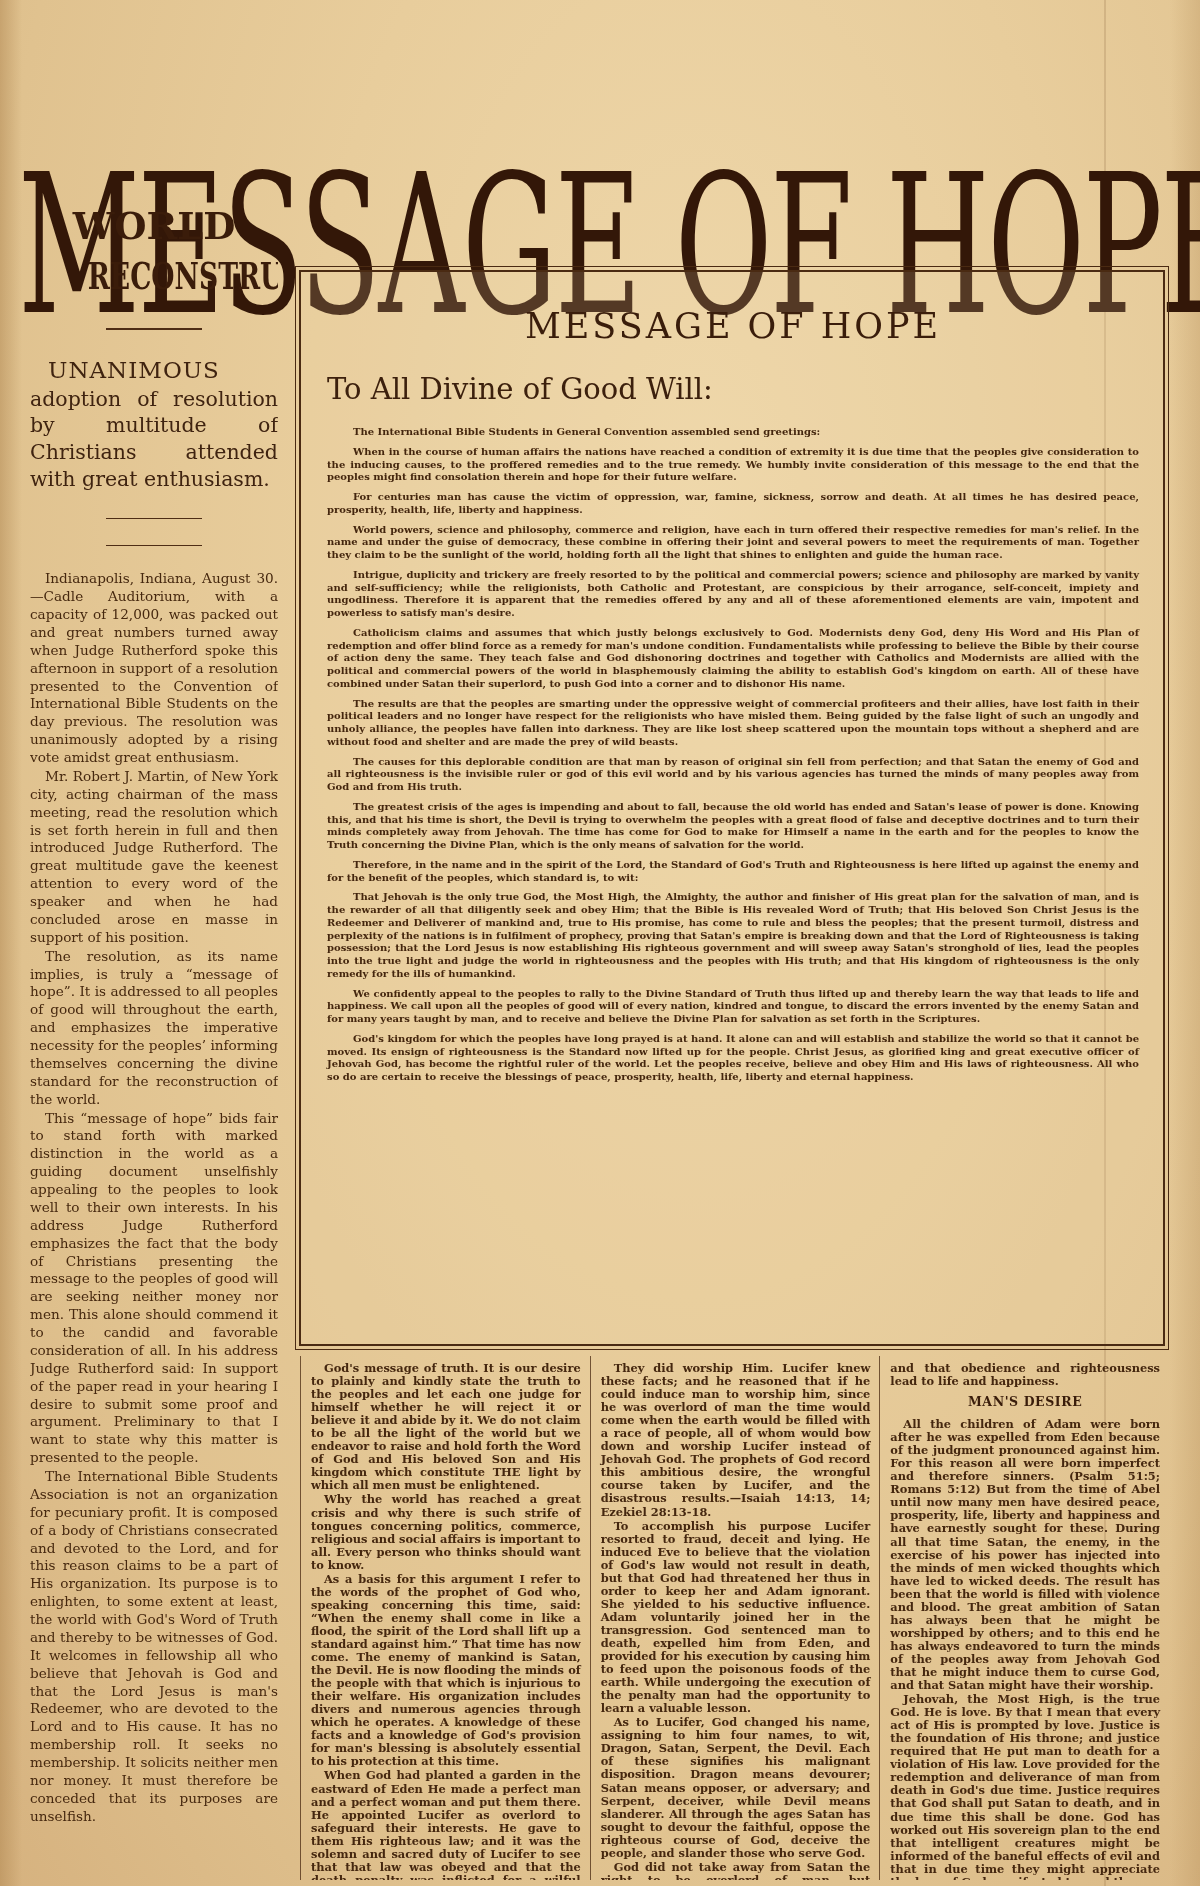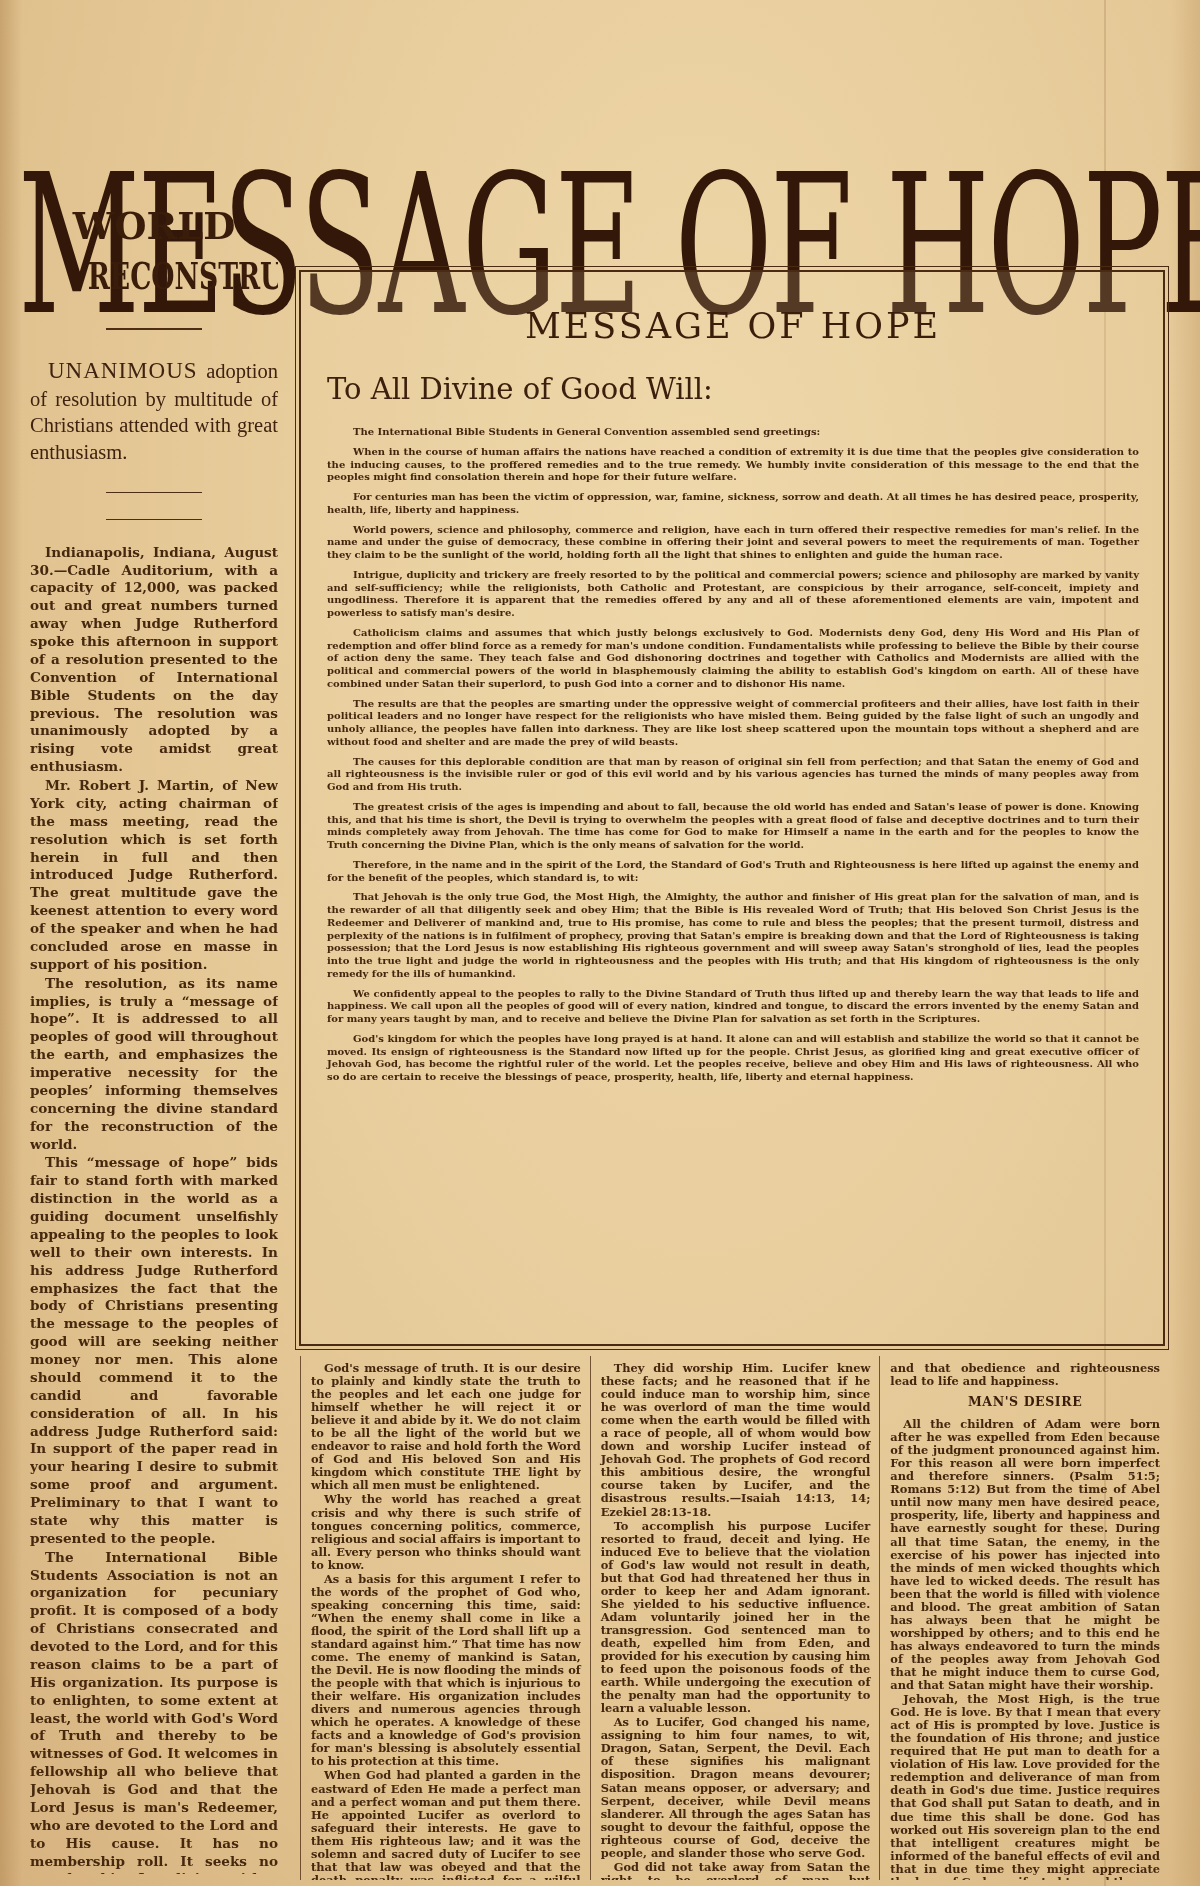--- a/index.html
+++ b/index.html
@@ -35,30 +35,30 @@
   }
   .col1 .headline .squeeze{display:inline-block;transform:scaleX(0.72);transform-origin:center;white-space:nowrap;}
   .divider{width:96px;border:0;border-top:2px solid #4e2d15;margin:26px auto 24px;}
   .divider.thin{border-top-width:1px;}
   .col1 .subhead{
     text-align:center;font-size:22px;line-height:1.35;color:#3f2310;
     margin:0 0 8px;letter-spacing:.5px;
   }
   .col1 .deck{
     font-size:20.5px;line-height:1.3;text-align:justify;color:#3f2310;
-    margin:26px 0 0;text-indent:18px;font-family:Liberation Serif, serif;
+    margin:26px 0 0;text-indent:18px;
   }
   .col1 .deck .lead{font-size:23px;letter-spacing:1px;}
   .col1 .kicker{
     text-align:center;font-weight:700;font-size:14.5px;line-height:1.65;
     color:#3a1e0d;margin:0;letter-spacing:.3px;
   }
   .col1 .body p{
     font-size:13.6px;line-height:1.315;text-align:justify;
-    text-indent:15px;margin:0 0 1px;font-weight:700;color:#46280f;
+    text-indent:15px;margin:0 0 1px;font-weight:400;color:#46280f;
   }
   
   .box{
     position:absolute;left:299px;top:270px;width:866px;height:1076px;
     border:2px solid #4a2a12;outline:1px solid #4a2a12;outline-offset:3px;
     box-sizing:border-box;padding:26px 24px 10px 26px;overflow:hidden;
     background:rgba(240,218,170,.18);
   }
   .box .box-title{
     text-align:center;font-size:35px;letter-spacing:3px;color:#3a1d0b;
@@ -116,21 +116,21 @@
 
     </div>
   </div>
 
   <div class="box">
     <h2 class="box-title">MESSAGE OF HOPE</h2>
     <p class="salutation">To All Divine of Good Will:</p>
     <div class="body">
       <p>The International Bible Students in General Convention assembled send greetings:</p>
       <p>When in the course of human affairs the nations have reached a condition of extremity it is due time that the peoples give consideration to the inducing causes, to the proffered remedies and to the true remedy.  We humbly invite consideration of this message to the end that the peoples might find consolation therein and hope for their future welfare.</p>
-      <p>For centuries man has been the victim of oppression, war, famine, sickness, sorrow and death.  At all times he has desired peace, prosperity, health, life, liberty and happiness.</p>
+      <p>For centuries man has cause the victim of oppression, war, famine, sickness, sorrow and death.  At all times he has desired peace, prosperity, health, life, liberty and happiness.</p>
       <p>World powers, science and philosophy, commerce and religion, have each in turn offered their respective remedies for man's relief.  In the name and under the guise of democracy, these combine in offering their joint and several powers to meet the requirements of man.  Together they claim to be the sunlight of the world, holding forth all the light that shines to enlighten and guide the human race.</p>
       <p>Intrigue, duplicity and trickery are freely resorted to by the political and commercial powers; science and philosophy are marked by vanity and self-sufficiency; while the religionists, both Catholic and Protestant, are conspicious by their arrogance, self-conceit, impiety and ungodliness.  Therefore it is apparent that the remedies offered by any and all of these aforementioned elements are vain, impotent and powerless to satisfy man's desire.</p>
       <p>Catholicism claims and assumes that which justly belongs exclusively to God.  Modernists deny God, deny His Word and His Plan of redemption and offer blind force as a remedy for man's undone condition.  Fundamentalists while professing to believe the Bible by their course of action deny the same.  They teach false and God dishonoring doctrines and together with Catholics and Modernists are allied with the political and commercial powers of the world in blasphemously claiming the ability to establish God's kingdom on earth.  All of these have combined under Satan their superlord, to push God into a corner and to dishonor His name.</p>
       <p>The results are that the peoples are smarting under the oppressive weight of commercial profiteers and their allies, have lost faith in their political leaders and no longer have respect for the religionists who have misled them.  Being guided by the false light of such an ungodly and unholy alliance, the peoples have fallen into darkness.  They are like lost sheep scattered upon the mountain tops without a shepherd and are without food and shelter and are made the prey of wild beasts.</p>
       <p>The causes for this deplorable condition are that man by reason of original sin fell from perfection; and that Satan the enemy of God and all righteousness is the invisible ruler or god of this evil world and by his various agencies has turned the minds of many peoples away from God and from His truth.</p>
       <p>The greatest crisis of the ages is impending and about to fall, because the old world has ended and Satan's lease of power is done.  Knowing this, and that his time is short, the Devil is trying to overwhelm the peoples with a great flood of false and deceptive doctrines and to turn their minds completely away from Jehovah.  The time has come for God to make for Himself a name in the earth and for the peoples to know the Truth concerning the Divine Plan, which is the only means of salvation for the world.</p>
       <p>Therefore, in the name and in the spirit of the Lord, the Standard of God's Truth and Righteousness is here lifted up against the enemy and for the benefit of the peoples, which standard is, to wit:</p>
       <p>That Jehovah is the only true God, the Most High, the Almighty, the author and finisher of His great plan for the salvation of man, and is the rewarder of all that diligently seek and obey Him; that the Bible is His revealed Word of Truth; that His beloved Son Christ Jesus is the Redeemer and Deliverer of mankind and, true to His promise, has come to rule and bless the peoples; that the present turmoil, distress and perplexity of the nations is in fulfilment of prophecy, proving that Satan's empire is breaking down and that the Lord of Righteousness is taking possession; that the Lord Jesus is now establishing His righteous government and will sweep away Satan's stronghold of lies, lead the peoples into the true light and judge the world in righteousness and the peoples with His truth; and that His kingdom of righteousness is the only remedy for the ills of humankind.</p>
       <p>We confidently appeal to the peoples to rally to the Divine Standard of Truth thus lifted up and thereby learn the way that leads to life and happiness.  We call upon all the peoples of good will of every nation, kindred and tongue, to discard the errors invented by the enemy Satan and for many years taught by man, and to receive and believe the Divine Plan for salvation as set forth in the Scriptures.</p>
       <p>God's kingdom for which the peoples have long prayed is at hand.  It alone can and will establish and stabilize the world so that it cannot be moved.  Its ensign of righteousness is the Standard now lifted up for the people.  Christ Jesus, as glorified king and great executive officer of Jehovah God, has become the rightful ruler of the world.  Let the peoples receive, believe and obey Him and His laws of righteousness.  All who so do are certain to receive the blessings of peace, prosperity, health, life, liberty and eternal happiness.</p>

